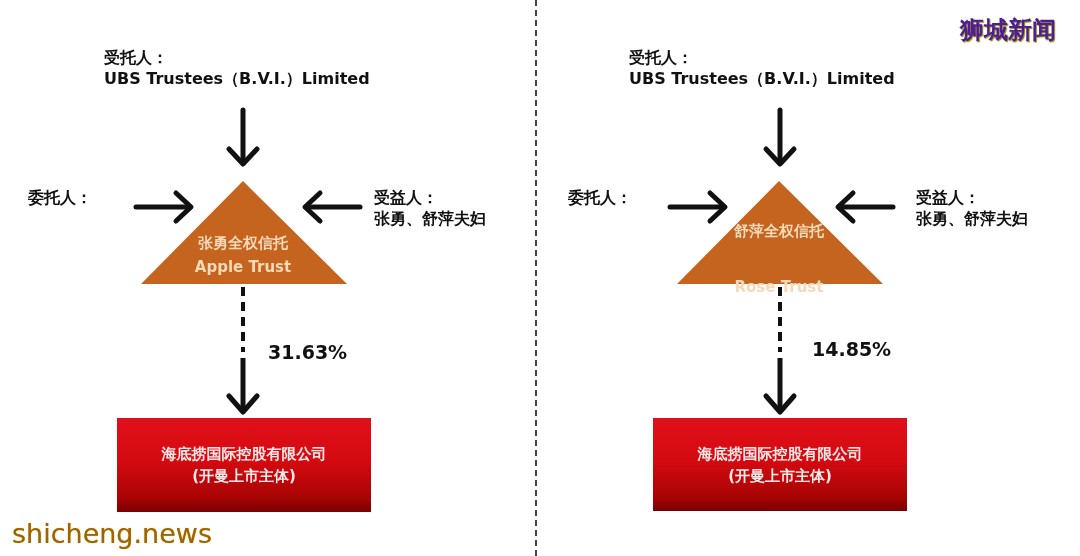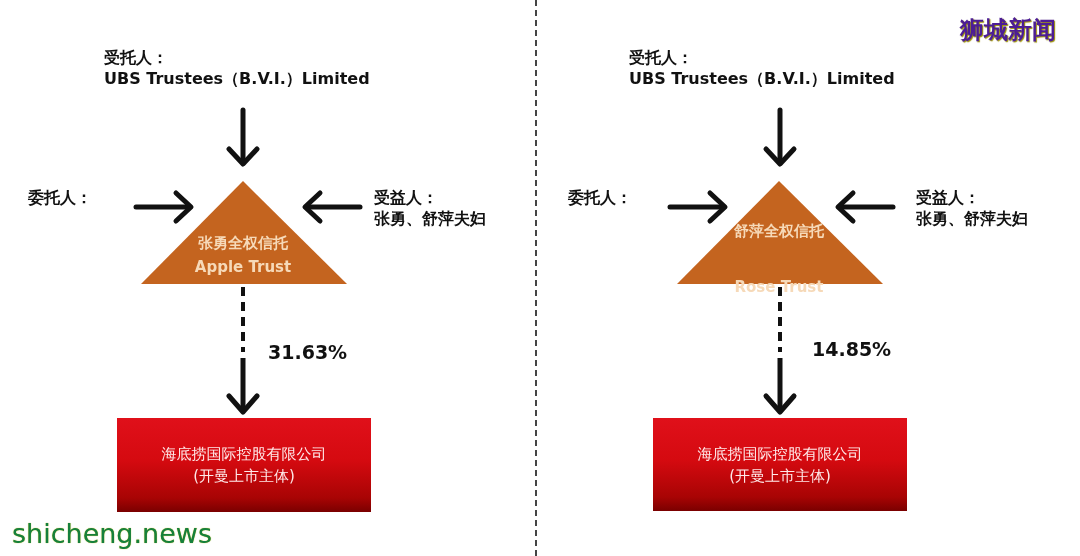--- a/index.html
+++ b/index.html
@@ -10,26 +10,26 @@
     color: #111111;
   }
   .abs { position: absolute; }
   .lbl { font-weight: bold; font-size: 16px; line-height: 21px; color: #111; white-space: nowrap; }
   .trustee { width: 300px; }
   .side { width: 120px; }
   .tri-text { color: #f6d9b8; font-weight: bold; font-size: 15px; text-align: center; white-space: nowrap; }
   .pct { font-weight: bold; font-size: 19px; color: #111; }
   .company {
     background: linear-gradient(to bottom, #e0101a 0%, #d50a10 45%, #a80404 85%, #7a0000 100%);
-    color: #ffe9e9; font-weight: normal; font-size: 15px; line-height: 22px;
+    color: #ffe9e9; font-weight: bold; font-size: 15px; line-height: 22px;
     display: flex; flex-direction: column; justify-content: center; 
     text-align: center;
   }
   .divider { border-left: 2px dashed #444; }
-  .wm-en { color: #15803d; font-size: 27px; font-family: "DejaVu Sans", sans-serif; text-shadow: 0 0 1px #b8b000; letter-spacing: 0px; }
+  .wm-en { color: #a16207; font-size: 27px; font-family: "DejaVu Sans", sans-serif; text-shadow: 0 0 1px #b8b000; letter-spacing: 0px; }
   .wm-zh { color: #4c1d95; font-size: 24px; font-weight: bold; text-shadow: 1px 1px 1px #9a9000; }
   svg { position: absolute; left: 0; top: 0; overflow: visible; }
 </style>
 </head>
 <body>
 
 <svg width="1080" height="556">
 
   <polygon points="243,181 141,284 347,284" fill="#c4641f"></polygon>
 

